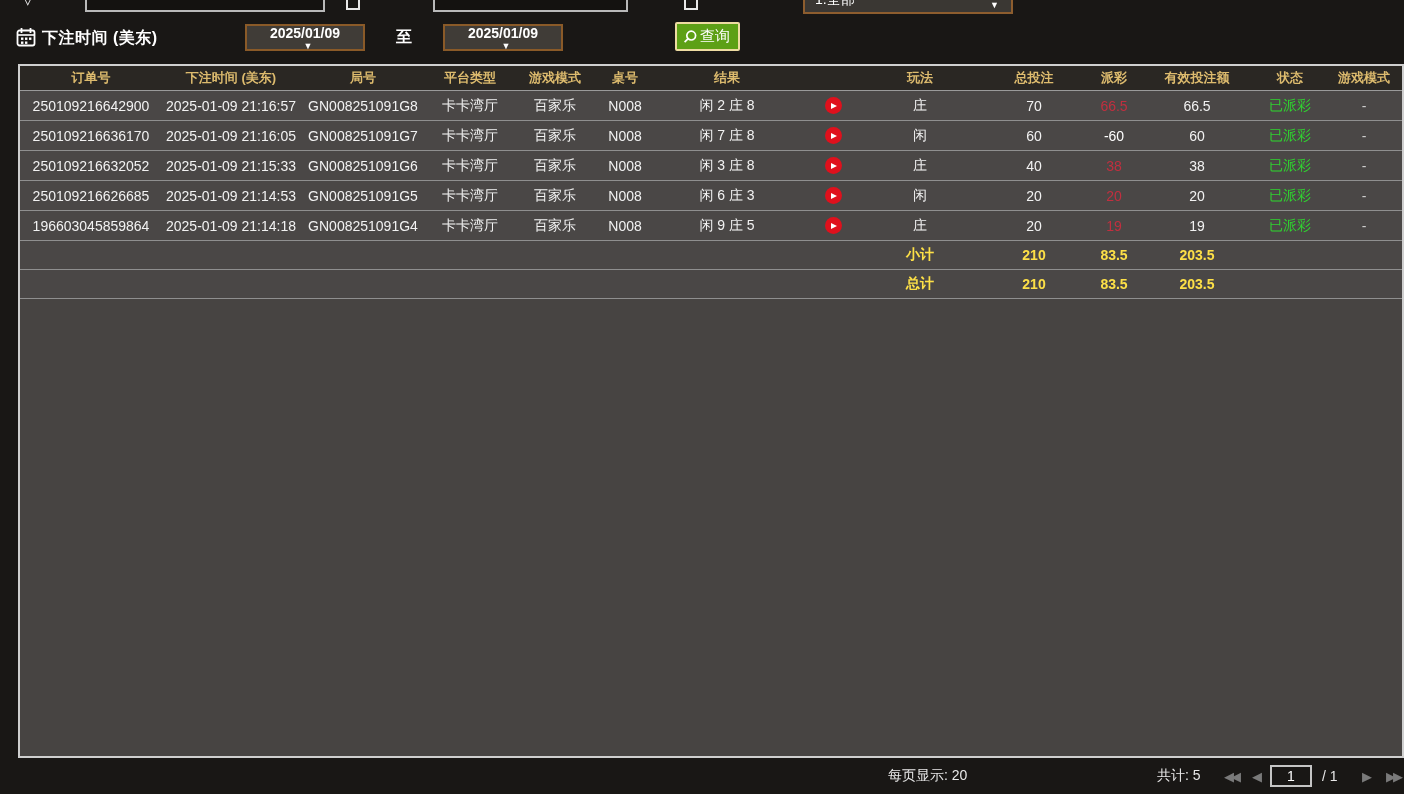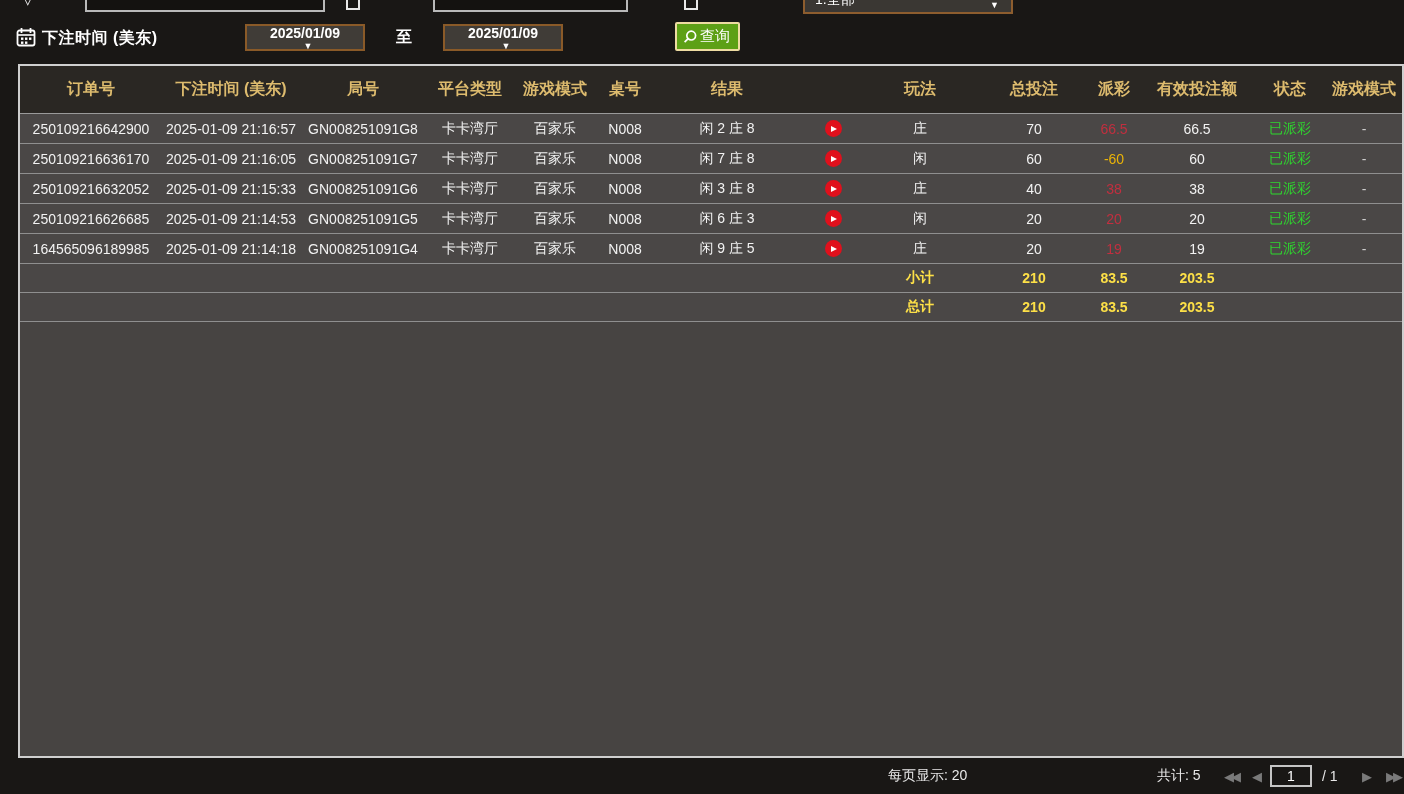--- a/index.html
+++ b/index.html
@@ -69,34 +69,34 @@
     position:absolute; left:18px; top:64px; width:1386px; height:694px;
     border:2px solid #cfcfcf; background:#474442; overflow:hidden;
     display:flex; flex-direction:column;
   }
   .tr, .thead {
     display:grid;
     grid-template-columns:142px 138px 126px 88px 82px 58px 146px 66px 108px 120px 40px 126px 60px 88px;
     align-items:center;
   }
   .thead {
-    height:48px; background:#2a2723; border-bottom:1px solid #9a9a9a;
-    color:#ddbb6e; font-weight:bold; font-size:16px;
+    height:25px; background:#2a2723; border-bottom:1px solid #9a9a9a;
+    color:#ddbb6e; font-weight:bold; font-size:13px;
   }
   .th, .td { text-align:center; white-space:nowrap; }
   .tr {
     height:30px; background:#4a4746; border-bottom:1px solid #8f8f8f;
     font-size:14px; color:#f2f2f2;
   }
   .tr.totals { height:29px; font-weight:bold; }
   .tr.totals .td { color:#fde047; }
   .filler { flex:1; background:#474442; }
 
   .td.pos { color:#c12f3f; }
-  .td.neg { color:#eab308; }
+  .td.neg { color:#ffffff; }
   .td.status { color:#2fd32f; }
   .td.dim { color:#cccccc; }
 
   .play-icon {
     display:inline-flex; align-items:center; justify-content:center;
     width:17px; height:17px; border-radius:50%;
     background:#e0101c; cursor:pointer; vertical-align:middle;
   }
   .play-icon::after {
     content:""; display:block; margin-left:2px;
@@ -245,21 +245,21 @@
         <span class="td">闲 6 庄 3</span>
         <span class="td"><span class="play-icon"></span></span>
         <span class="td">闲</span>
         <span class="td">20</span>
         <span class="td pos">20</span>
         <span class="td">20</span>
         <span class="td status">已派彩</span>
         <span class="td dim">-</span>
       </div>
       <div class="tr">
-        <span class="td">164565096189985</span>
+        <span class="td">196603045859864</span>
         <span class="td">2025-01-09 21:14:18</span>
         <span class="td">GN008251091G4</span>
         <span class="td">卡卡湾厅</span>
         <span class="td">百家乐</span>
         <span class="td">N008</span>
         <span class="td">闲 9 庄 5</span>
         <span class="td"><span class="play-icon"></span></span>
         <span class="td">庄</span>
         <span class="td">20</span>
         <span class="td pos">19</span>

